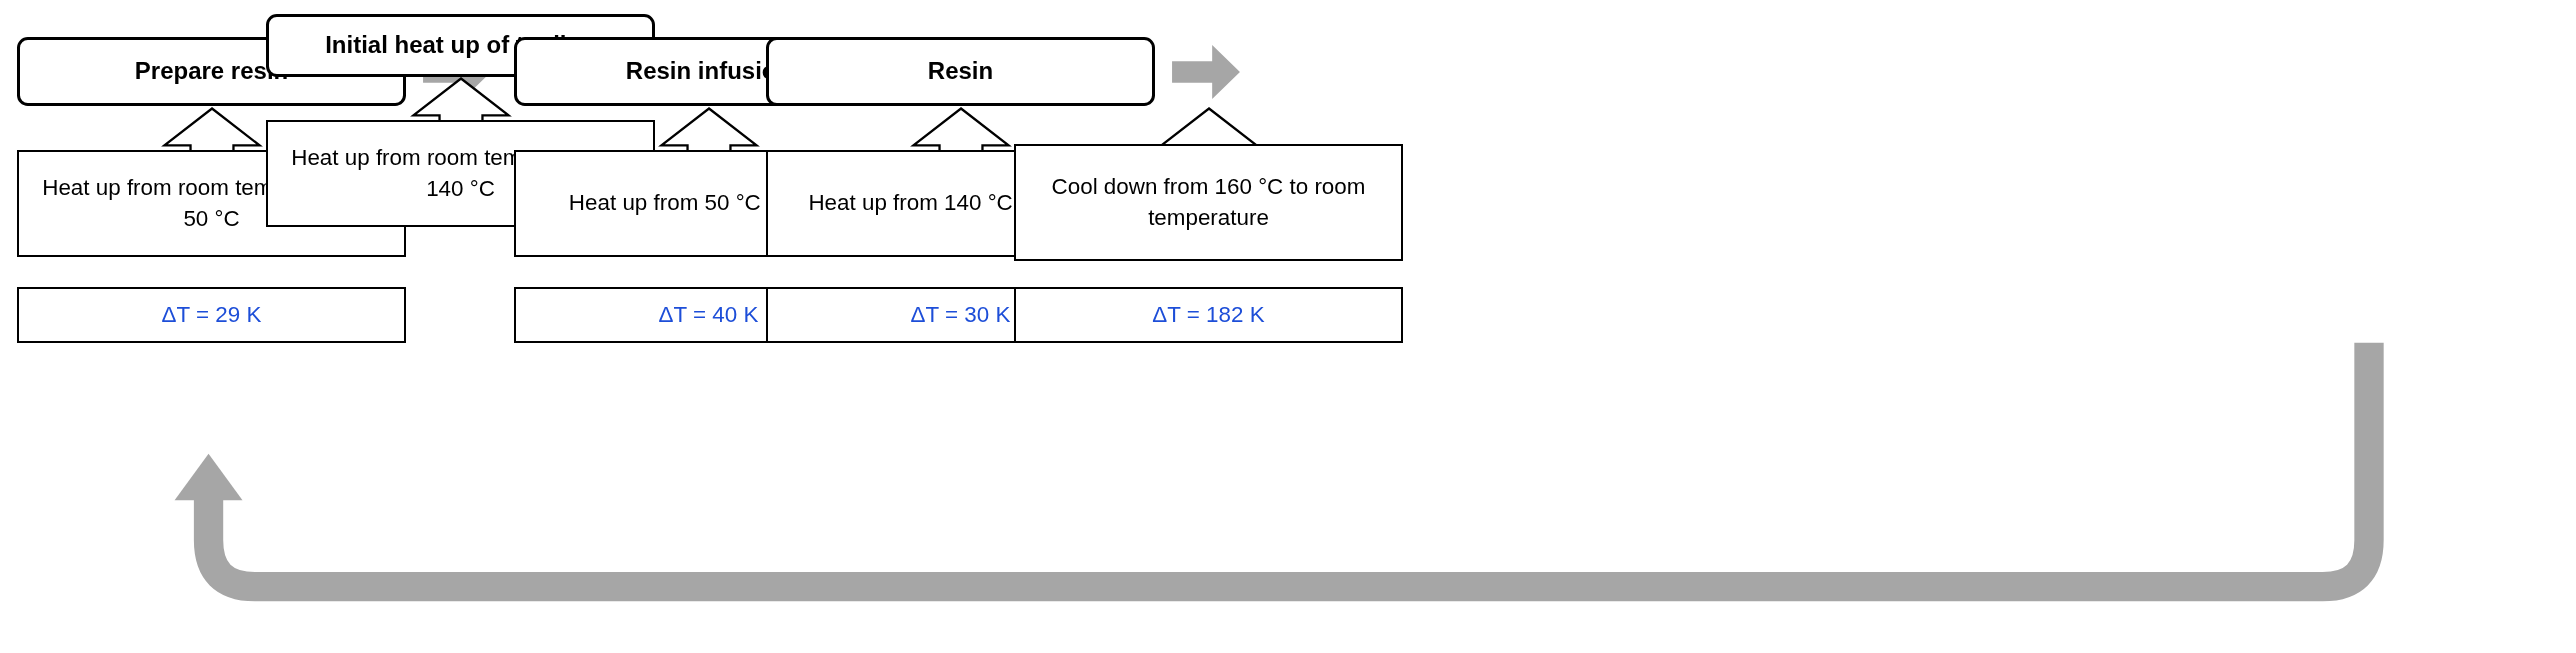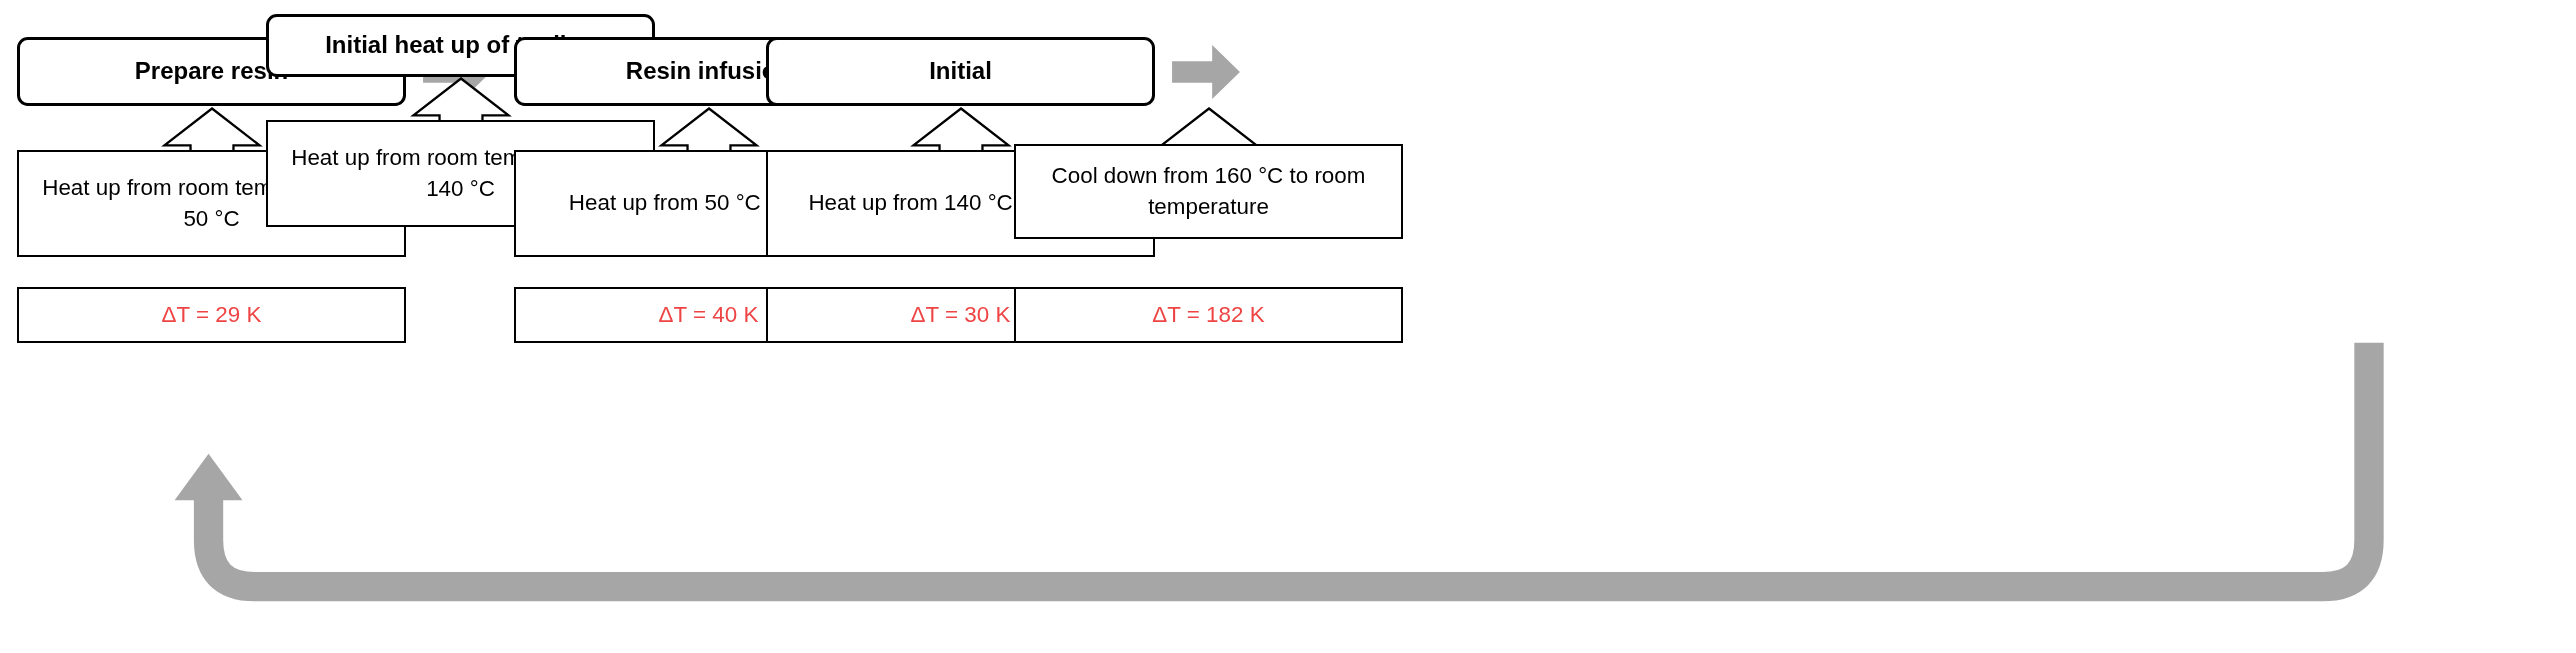--- a/index.html
+++ b/index.html
@@ -92,21 +92,21 @@
     height: 56px;
     box-sizing: border-box;
     border: 2.3px solid #000000;
     background: #ffffff;
     display: flex;
     align-items: center;
     justify-content: center;
   }
   .dt-box .label {
     font-size: 22.4px;
-    color: #ef4444;
+    color: #1d4ed8;
   }
 
   
   .flow-arrow {
     position: absolute;
     top: 45px;
     width: 68px;
     height: 54px;
   }
   .flow-arrow svg { display: block; }
@@ -187,21 +187,21 @@
   </div>
 
   <div class="flow-arrow" style="left:922px;">
     <svg width="68" height="54" viewBox="0 0 88 70">
       <path d="M0 21 L52 21 L52 0 L88 35 L52 70 L52 49 L0 49 Z" fill="#A6A6A6"></path>
     </svg>
   </div>
 
   <div class="stage" style="left:766px;">
     <div class="title-box">
-      <span class="label">Initial</span>
+      <span class="label">Resin</span>
     </div>
     <div class="connector">
       <svg width="124" height="46" viewBox="0 0 160 60">
         <path d="M80 2 L142 50 L108 50 L108 58 L52 58 L52 50 L18 50 Z" fill="#ffffff" stroke="#000000" stroke-width="3" stroke-linejoin="miter"></path>
       </svg>
     </div>
     <div class="desc-box">
       <span class="label">Heat up from 140 °C to 160 °C</span>
     </div>
     <div class="dt-box">
@@ -214,21 +214,21 @@
       <path d="M0 21 L52 21 L52 0 L88 35 L52 70 L52 49 L0 49 Z" fill="#A6A6A6"></path>
     </svg>
   </div>
 
   <div class="stage" style="left:1014px;">
     <div class="connector">
       <svg width="124" height="46" viewBox="0 0 160 60">
         <path d="M80 2 L142 50 L108 50 L108 58 L52 58 L52 50 L18 50 Z" fill="#ffffff" stroke="#000000" stroke-width="3" stroke-linejoin="miter"></path>
       </svg>
     </div>
-    <div class="desc-box" style="top:144px;height:95px;">
+    <div class="desc-box" style="top:144px;height:117px;">
       <span class="label">Cool down from 160 °C to room temperature</span>
     </div>
     <div class="dt-box">
       <span class="label">ΔT = 182 K</span>
     </div>
   </div>
 
   <svg id="feedback-loop" viewBox="0 0 3337 846">
 
     <path d="M3069 444

